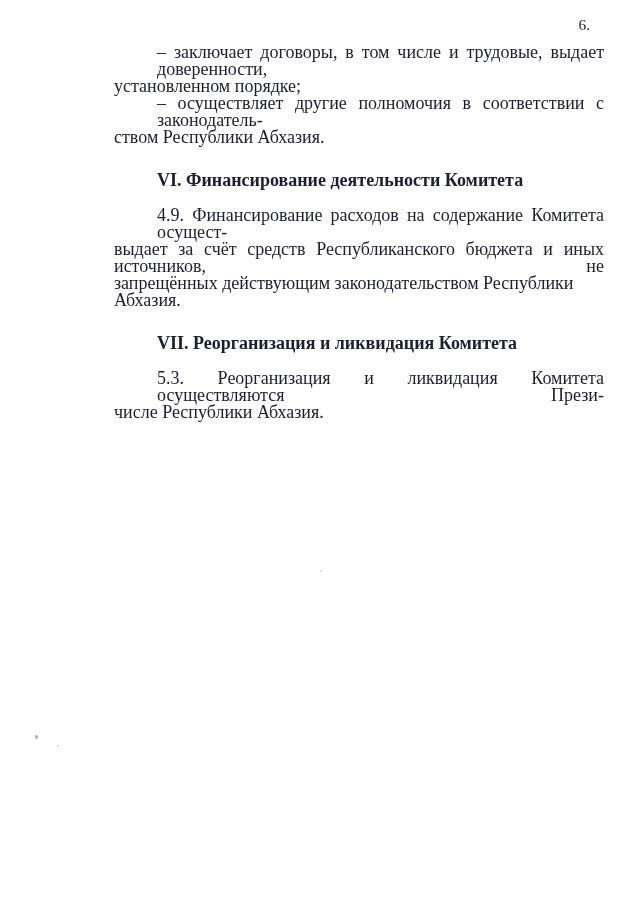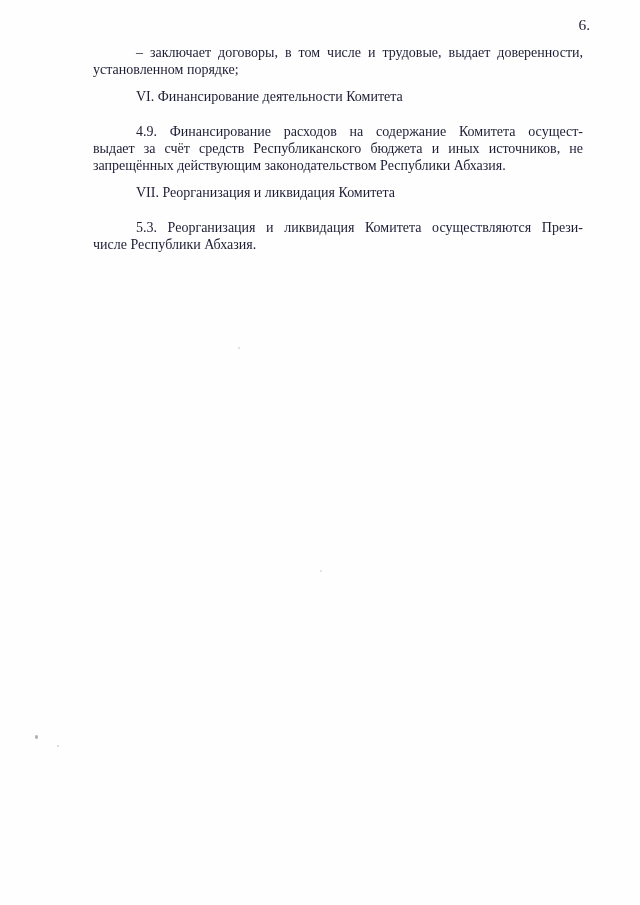--- a/index.html
+++ b/index.html
@@ -17,44 +17,44 @@
     overflow: hidden;
   }
   .page-number {
     position: absolute;
     top: 16px;
     right: 50px;
     font-size: 15.5px;
   }
   .text-block {
     position: absolute;
-    left: 93px;
+    left: 114px;
     top: 44px;
     width: 490px;
-    font-size: 14px;
+    font-size: 18px;
     line-height: 17px;
   }
   .para {
     margin: 0;
   }
   .line {
     display: block;
     text-align: left;
   }
   .jl {
     text-align: justify;
     text-align-last: justify;
   }
   .indent {
     padding-left: 43px;
   }
   .heading {
-    font-weight: normal;
+    font-weight: bold;
     padding-left: 43px;
-    margin-top: 10px;
+    margin-top: 26px;
     margin-bottom: 18px;
   }
   .speck {
     position: absolute;
     background: #6a6a7a;
     border-radius: 50%;
     opacity: 0.55;
   }
   .speck-1 { left: 35px; top: 735px; width: 3px; height: 4px; }
   .speck-2 { left: 57px; top: 745px; width: 2px; height: 2px; opacity: 0.3; }
@@ -68,20 +68,24 @@
 
   <div class="page-number">6.</div>
 
   <div class="text-block">
 
     <p class="para">
       <span class="line jl indent">– заключает договоры, в том числе и трудовые, выдает доверенности,</span>
       <span class="line">установленном порядке;</span>
     </p>
 
+    <p class="para">
+      <span class="line jl indent">– осуществляет другие полномочия в соответствии с законодатель-</span>
+      <span class="line">ством Республики Абхазия.</span>
+    </p>
 
     <p class="para heading">VI. Финансирование деятельности Комитета</p>
 
     <p class="para">
       <span class="line jl indent">4.9. Финансирование расходов на содержание Комитета осущест-</span>
       <span class="line jl">выдает за счёт средств Республиканского бюджета и иных источников, не</span>
       <span class="line">запрещённых действующим законодательством Республики Абхазия.</span>
     </p>
 
     <p class="para heading">VII. Реорганизация и ликвидация Комитета</p>

